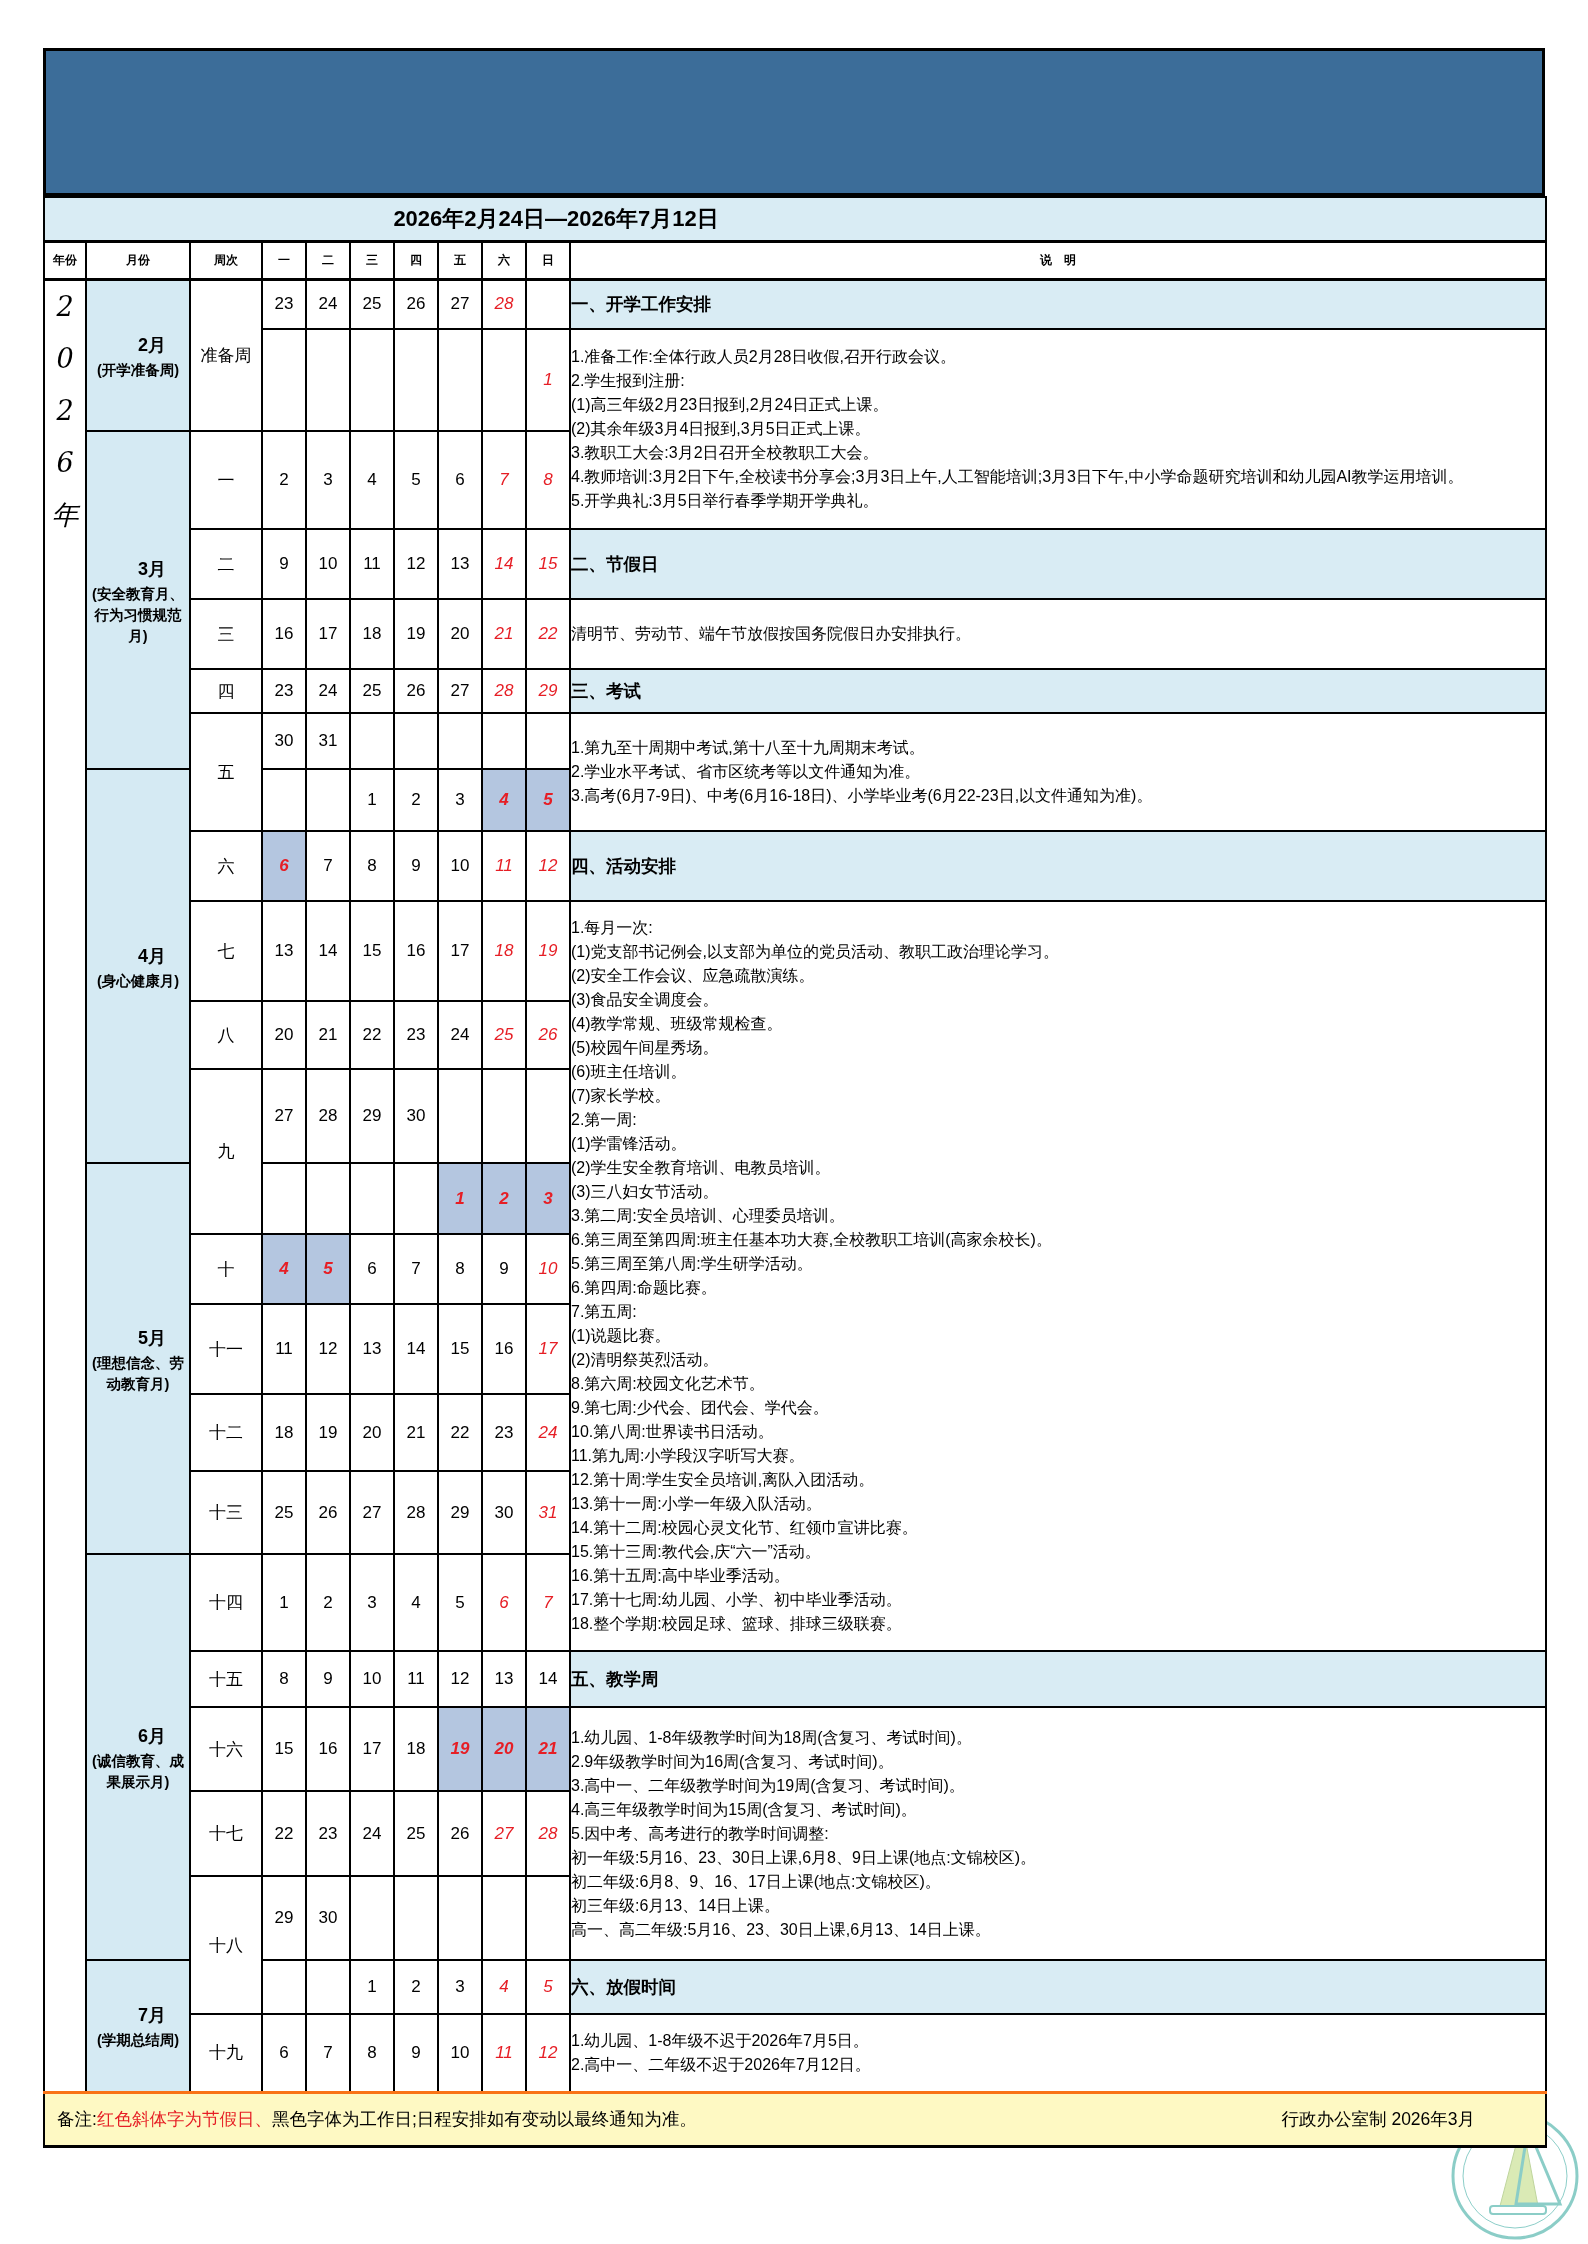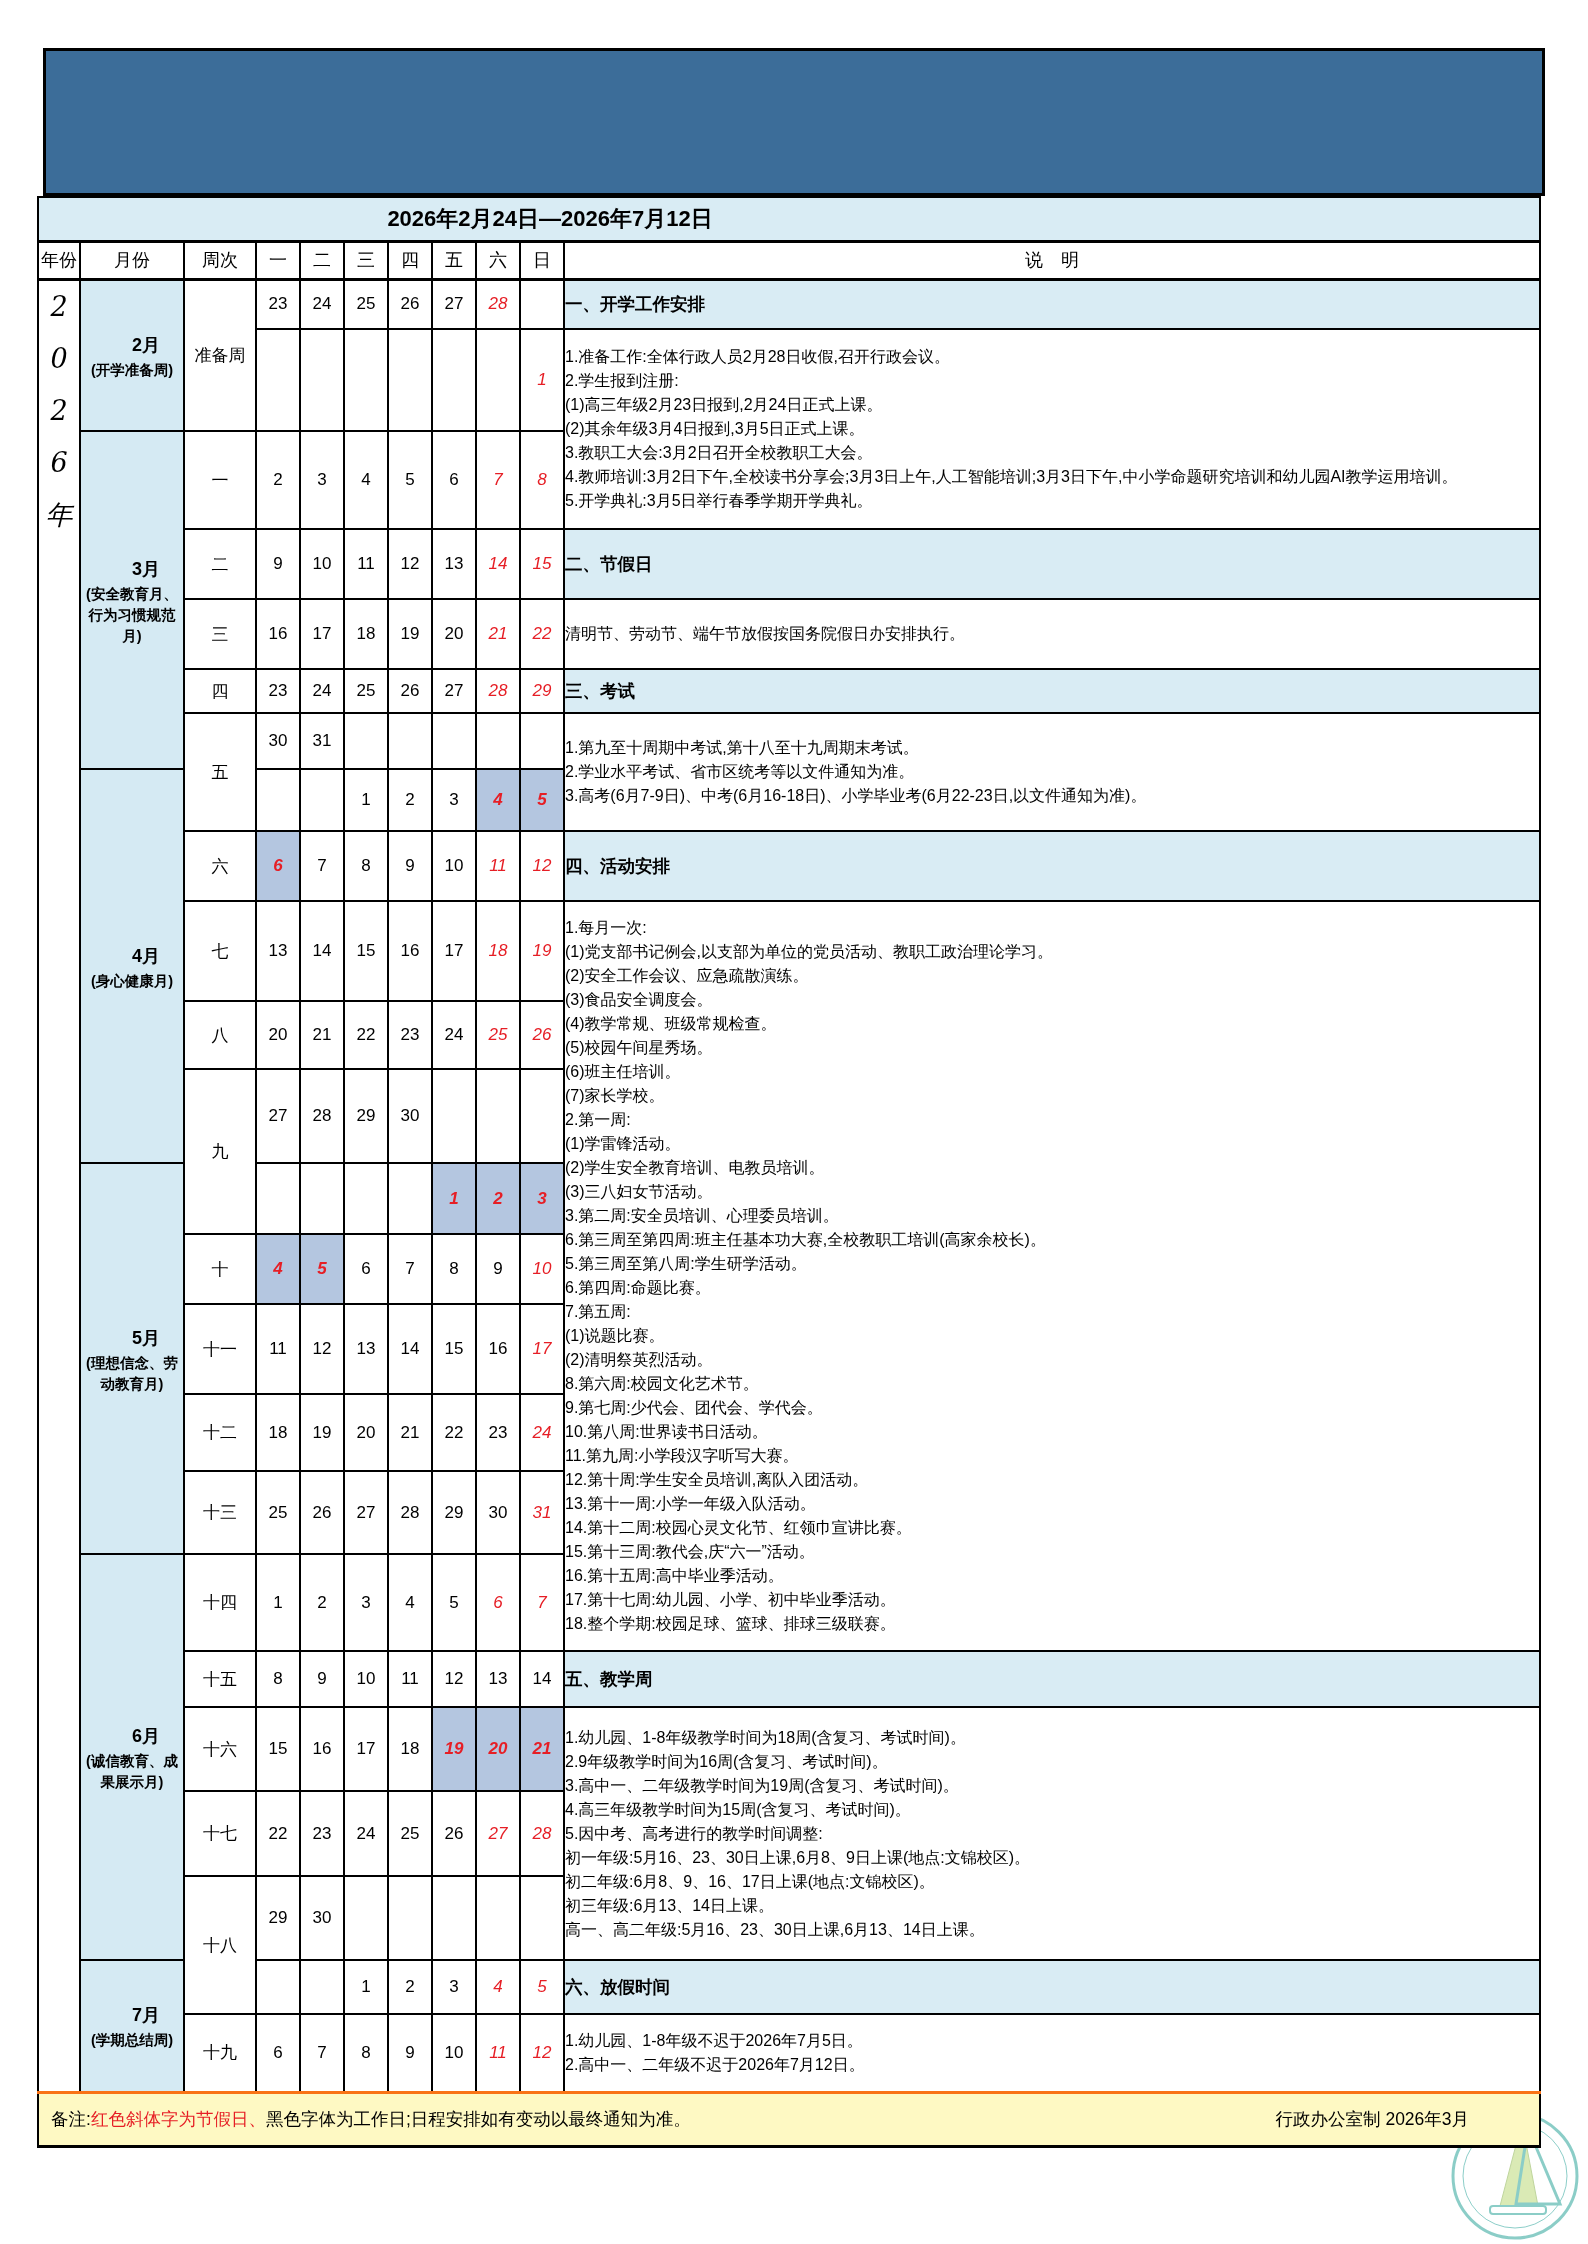--- a/index.html
+++ b/index.html
@@ -17,32 +17,32 @@
   }
   .banner{
     position:absolute;left:43px;top:48px;width:1502px;height:148px;
     background:var(--banner-bg);border:3px solid #000;box-sizing:border-box;
     display:flex;flex-direction:column;justify-content:center;align-items:center;row-gap:10px;
   }
   .banner .t1,.banner .t2{
     color:var(--banner-text);font-weight:bold;font-size:36px;letter-spacing:7px;white-space:nowrap;
   }
   table.cal{
-    position:absolute;left:37px;top:196px;width:1502px;
+    position:absolute;left:43px;top:196px;width:1502px;
     border-collapse:collapse;table-layout:fixed;background:#fff;
   }
   table.cal th,table.cal td{
     border:2px solid #000;box-sizing:border-box;padding:0;overflow:hidden;
   }
   tr.daterange th{
     background:var(--fill-blue);height:44px;font-size:22px;font-weight:bold;
     text-align:center;padding-right:478px;border-bottom:3px solid #000;
   }
   tr.colhead th{
-    height:38px;background:#fff;font-size:18px;font-weight:normal;text-align:center;
+    height:38px;background:#fff;font-size:12px;font-weight:bold;text-align:center;
     border-bottom:3px solid #000;
   }
   td.day{
     text-align:center;vertical-align:middle;font-size:17px;background:#fff;
   }
   td.day.red{color:var(--red);font-style:italic;}
   td.day.hl{background:var(--hl);font-weight:bold;}
   td.month{
     background:var(--month-bg);text-align:center;vertical-align:middle;font-weight:bold;
     padding:2px 3px;

